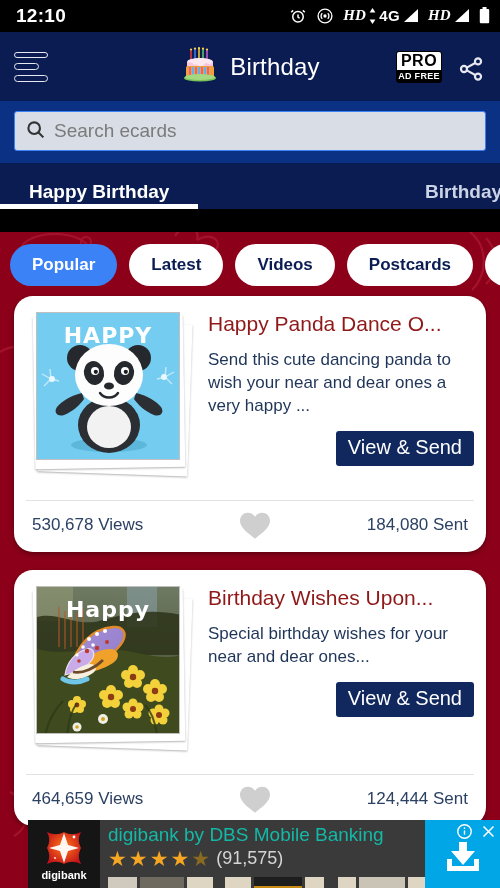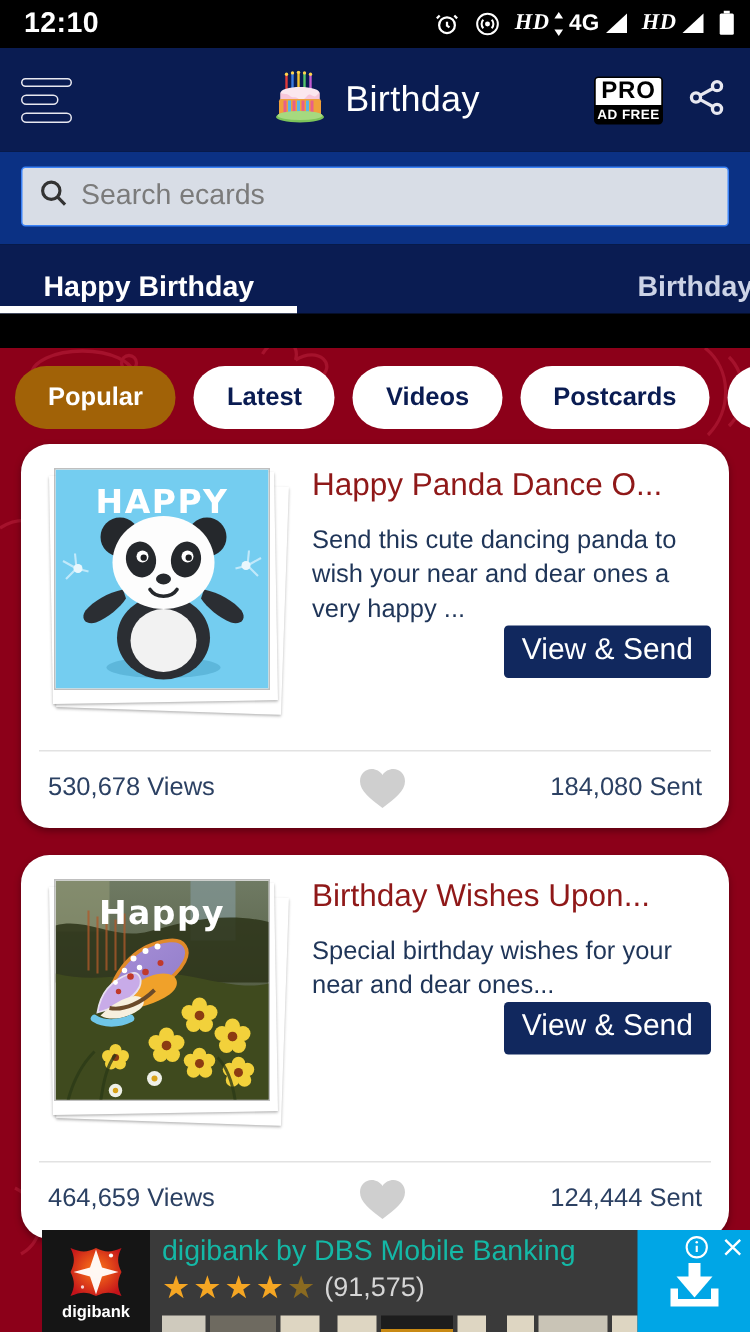--- a/index.html
+++ b/index.html
@@ -35,21 +35,21 @@
   .hamburger span:nth-child(1){ width:34px;}
   .hamburger span:nth-child(2){ width:25px;}
   .hamburger span:nth-child(3){ width:34px;}
   .appbar-center{
     position:absolute; left:0; right:0; top:0; bottom:0;
     display:flex; align-items:center; justify-content:center; gap:10px;
     pointer-events:none;
   }
   .cake{ width:40px; height:40px; position:relative; display:block; }
   .appbar-title{ color:#fff; font-size:24px; font-weight:400; letter-spacing:.2px;}
-  .appbar-right{ margin-left:auto; display:flex; align-items:flex-start; gap:14px; z-index:2;}
+  .appbar-right{ margin-left:auto; display:flex; align-items:flex-end; gap:14px; z-index:2;}
   .pro-badge{ display:flex; flex-direction:column; width:46px; border-radius:3px; overflow:hidden;
               background:#000; border:1px solid #000;}
   .pro-top{ background:#fff; color:#000; font-size:16px; font-weight:bold; text-align:center; line-height:18px; letter-spacing:.5px;}
   .pro-bot{ background:#000; color:#fff; font-size:9px; font-weight:bold; text-align:center; line-height:12px; letter-spacing:.3px;}
   .share-icon{ width:30px; height:28px; }
 
   
   .searchwrap{ background:#0b3184; padding:10px 14px 12px; }
   .searchbar{
     height:40px; background:#d8dde6; border:1px solid #3b82f6; border-radius:3px;
@@ -73,21 +73,21 @@
     overflow:hidden;
   }
   .pattern{ position:absolute; inset:0; opacity:1; }
 
   .chips{ position:relative; display:flex; gap:12px; padding:12px 10px 10px 10px; }
   .chip{
     background:#fff; color:#0a1c52; border-radius:22px; height:42px;
     display:flex; align-items:center; justify-content:center;
     font-size:17px; font-weight:bold; padding:0 22px; white-space:nowrap;
   }
-  .chip.active{ background:#a16207; color:#fff; }
+  .chip.active{ background:#3b82f6; color:#fff; }
 
   
   .cards{ position:relative; padding:0 14px; }
   .card{
     background:#fff; border-radius:19px; margin-bottom:18px;
     box-shadow:0 2px 5px rgba(0,0,0,.35);
     padding:12px 12px 0 12px; position:relative;
   }
   .card-top{ display:flex; gap:14px; }
   .thumb-stack{ position:relative; width:168px; height:178px; flex:0 0 auto; }
@@ -98,21 +98,21 @@
     position:absolute; left:10px; top:4px; width:144px; height:148px;
     overflow:hidden; border:1px solid rgba(0,0,0,.25);
   }
 
   .card-body{ flex:1; min-width:0; padding-top:4px; }
   .card-title{
     color:#8f1818; font-size:21px; line-height:24px; white-space:nowrap;
     overflow:hidden; text-overflow:ellipsis; margin-bottom:12px;
   }
   .card-desc{ color:#1f3558; font-size:17px; line-height:23px; }
-  .btn-row{ display:flex; justify-content:flex-end; }
+  .btn-row{ display:flex; justify-content:flex-end; margin-top:14px;}
   .view-send{
     background:#11285e; color:#fff; font-size:20px;
     padding:5px 12px 7px; border-radius:3px; display:inline-block;
   }
   .card-footer{
     margin-top:14px; border-top:1px solid #e2e2e2;
     display:flex; align-items:center; justify-content:space-between;
     padding:9px 6px 12px 6px;
     gap:40px;
   }

